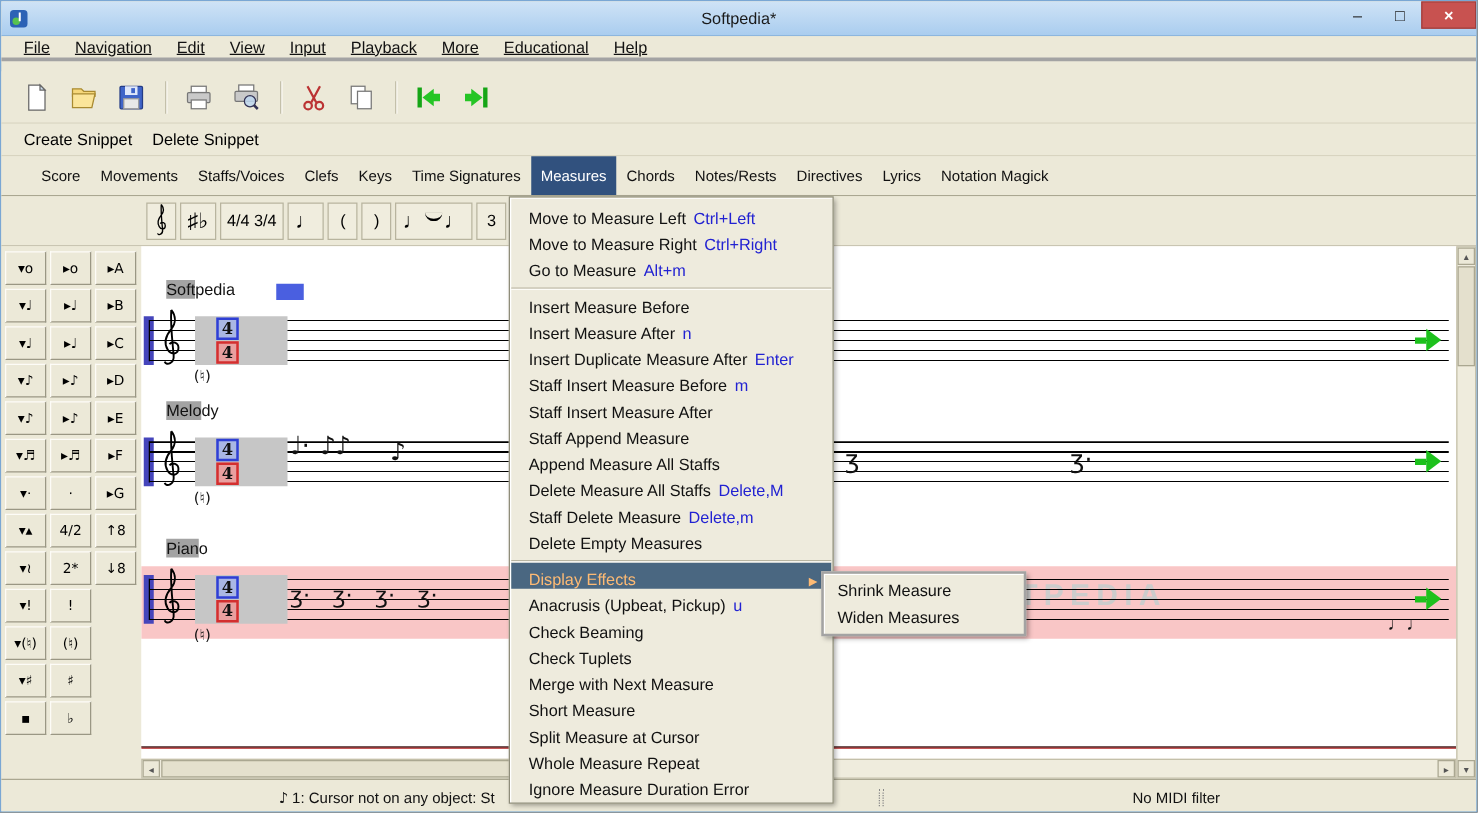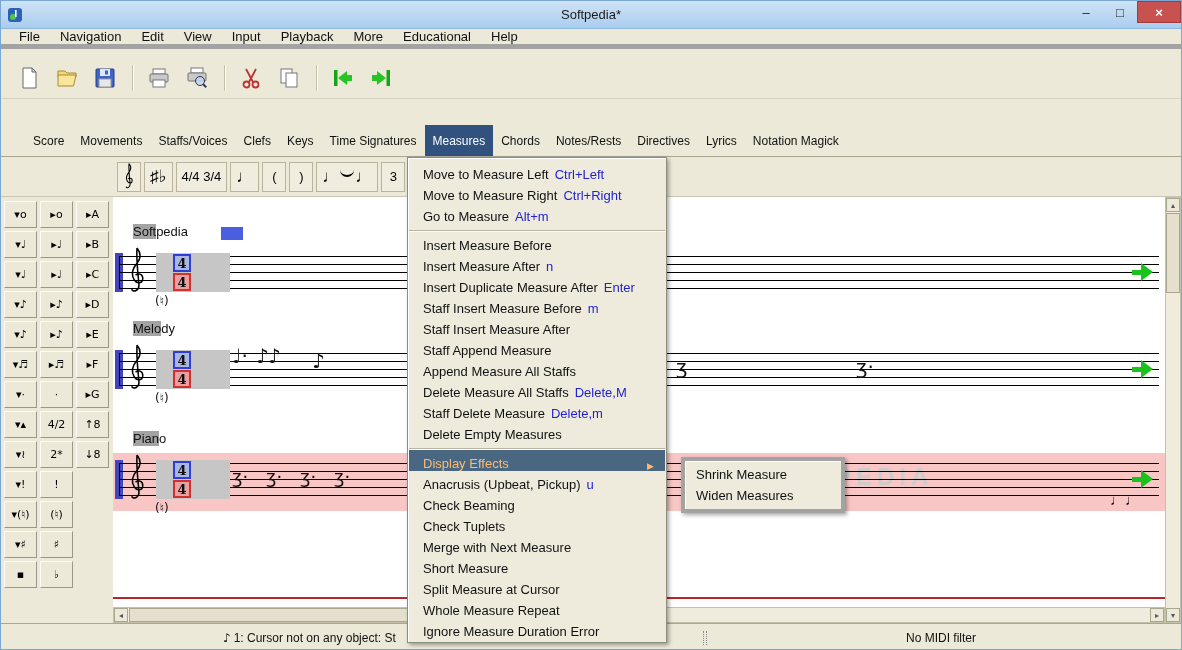--- a/index.html
+++ b/index.html
@@ -14,21 +14,21 @@
     background:linear-gradient(#cfe3f6,#aacdef);border-bottom:1px solid #8db6de;
     display:flex;align-items:center;}
   .app-icon{margin-left:6px;width:16px;height:16px;display:inline-flex;}
   .win-title{position:absolute;left:0;right:0;text-align:center;font-size:13px;color:#1a1a1a;}
   .win-controls{margin-left:auto;display:flex;align-items:flex-start;height:100%;z-index:2;}
   .wc{border:none;height:22px;width:34px;font-size:13px;background:transparent;color:#222;
     display:flex;align-items:center;justify-content:center;cursor:default;}
   .wc.close{width:44px;background:#c85250;border:1px solid #9f3e3c;color:#fff;font-weight:bold;}
   
   .menubar{position:absolute;left:0;top:28px;right:0;height:20px;display:flex;align-items:center;
-    background:#ece9d8;border-bottom:5px solid #a3a3a3;padding-left:8px;}
+    background:#ece9d8;border-bottom:3px solid #a3a3a3;padding-left:8px;text-decoration:underline;}
   .mb-item{padding:0 10px;line-height:26px;}
   
   .toolbar{position:absolute;left:0;top:56px;right:0;height:42px;display:flex;align-items:center;
     background:#ece9d8;border-bottom:1px solid #d8d4c0;padding-left:10px;}
   .tb-btn{width:36px;height:34px;border:none;background:transparent;display:flex;
     align-items:center;justify-content:center;margin-right:2px;}
   .tb-btn svg{width:24px;height:24px;}
   .tsep{width:2px;height:26px;border-left:1px solid #c4c0aa;border-right:1px solid #fdfcf7;margin:0 7px;}
   
   .snippetbar{position:absolute;left:0;top:98px;right:0;height:26px;display:flex;align-items:center;
@@ -115,22 +115,22 @@
   .mi{display:flex;align-items:flex-end;height:21px;padding:0 8px 0 14px;white-space:nowrap;}
   .mi-shortcut{color:#2222d2;margin-left:6px;}
   .mi-arrow{margin-left:auto;width:10px;font-size:9px;visibility:hidden;}
   .mi-arrow.show{visibility:visible;}
   .mi-arrow.show::after{content:"▶";}
   .mi.hl{background:#4a6781;color:#fdba74;}
   .mi.hl .mi-shortcut{color:#fff;}
   .mi.sep{height:8px;padding:0;}
   .mi.sep::before{content:"";display:block;width:100%;border-top:1px solid #b9b5a2;border-bottom:1px solid #fdfcf7;}
   
-  .submenu{position:absolute;left:680px;top:456px;width:164px;background:#eeebdd;
-    border:4px solid #a3a3a3;box-shadow:2px 2px 4px rgba(0,0,0,.35),inset 1px 1px 0 #fff;
+  .submenu{position:absolute;left:656px;top:456px;width:164px;background:#eeebdd;
+    border:2px solid #a3a3a3;box-shadow:2px 2px 4px rgba(0,0,0,.35),inset 1px 1px 0 #fff;
     padding:3px 1px;z-index:60;font-size:13px;}
   .smi{height:21px;line-height:21px;padding:0 10px;white-space:nowrap;}
 </style>
 </head>
 <body>
 
 <div class="window">
 
   <div class="titlebar">
     <span class="app-icon">
@@ -222,20 +222,25 @@
     </button>
     <button class="tb-btn">
       <svg viewBox="0 0 24 24">
           <rect x="17.5" y="4" width="3.5" height="16" fill="#16a516"></rect>
           <polygon points="17,12 8,5 8,19" fill="#25c525"></polygon>
           <rect x="3" y="9" width="6" height="6" fill="#25c525"></rect>
         </svg>
     </button>
   </div>
 
+  <div class="snippetbar">
+
+  <button class="sn-btn">Create Snippet</button>
+      <button class="sn-btn">Delete Snippet</button>
+    </div>
 
   <div class="tabbar">
 
   <div class="tab">Score</div>
       <div class="tab">Movements</div>
       <div class="tab">Staffs/Voices</div>
       <div class="tab">Clefs</div>
       <div class="tab">Keys</div>
       <div class="tab">Time Signatures</div>
       <div class="tab active">Measures</div>

